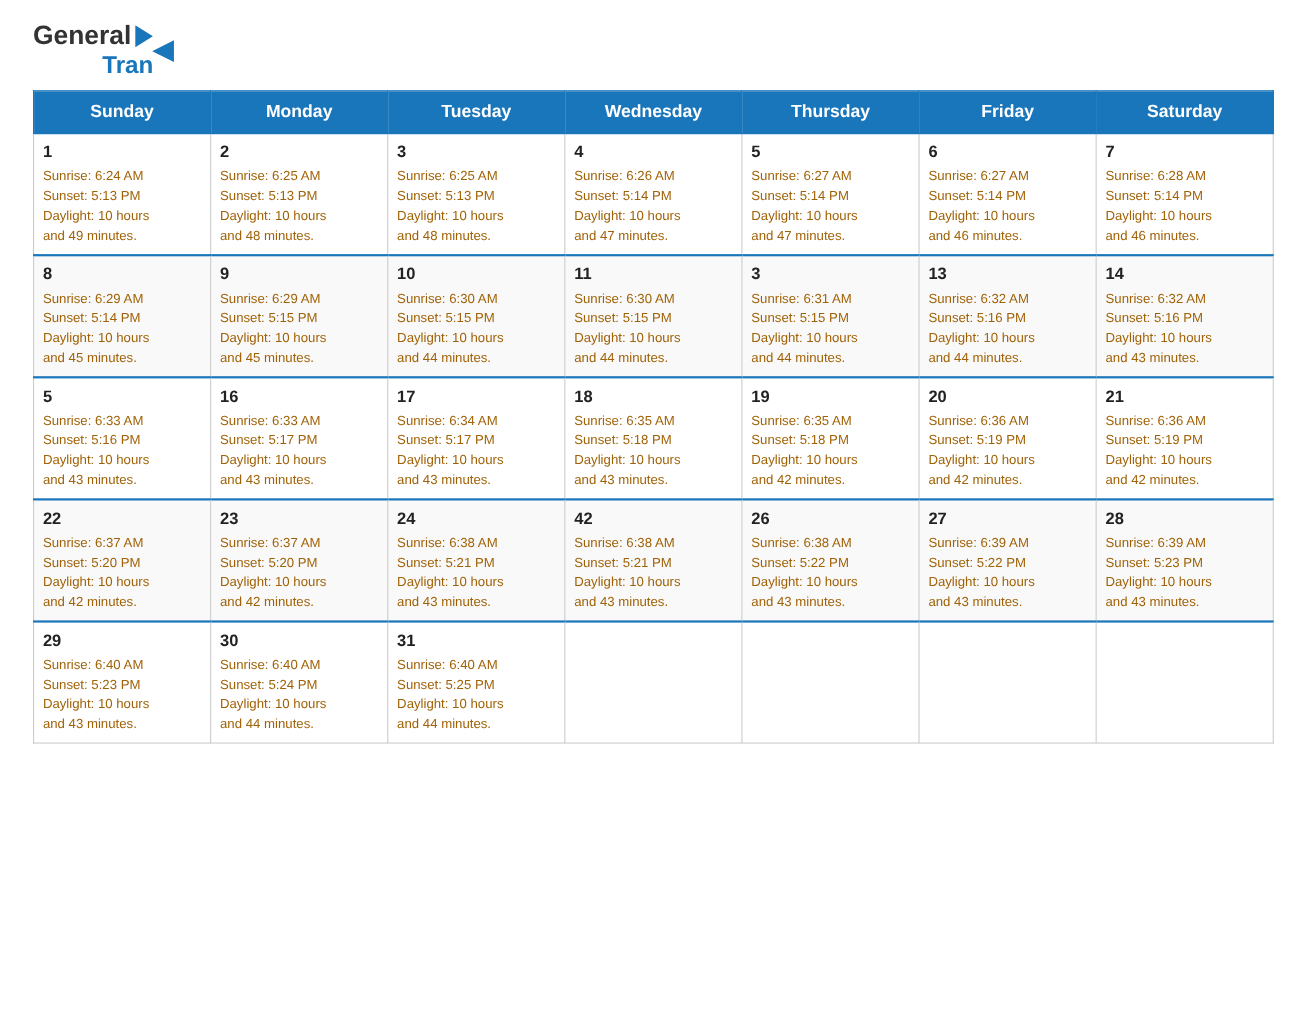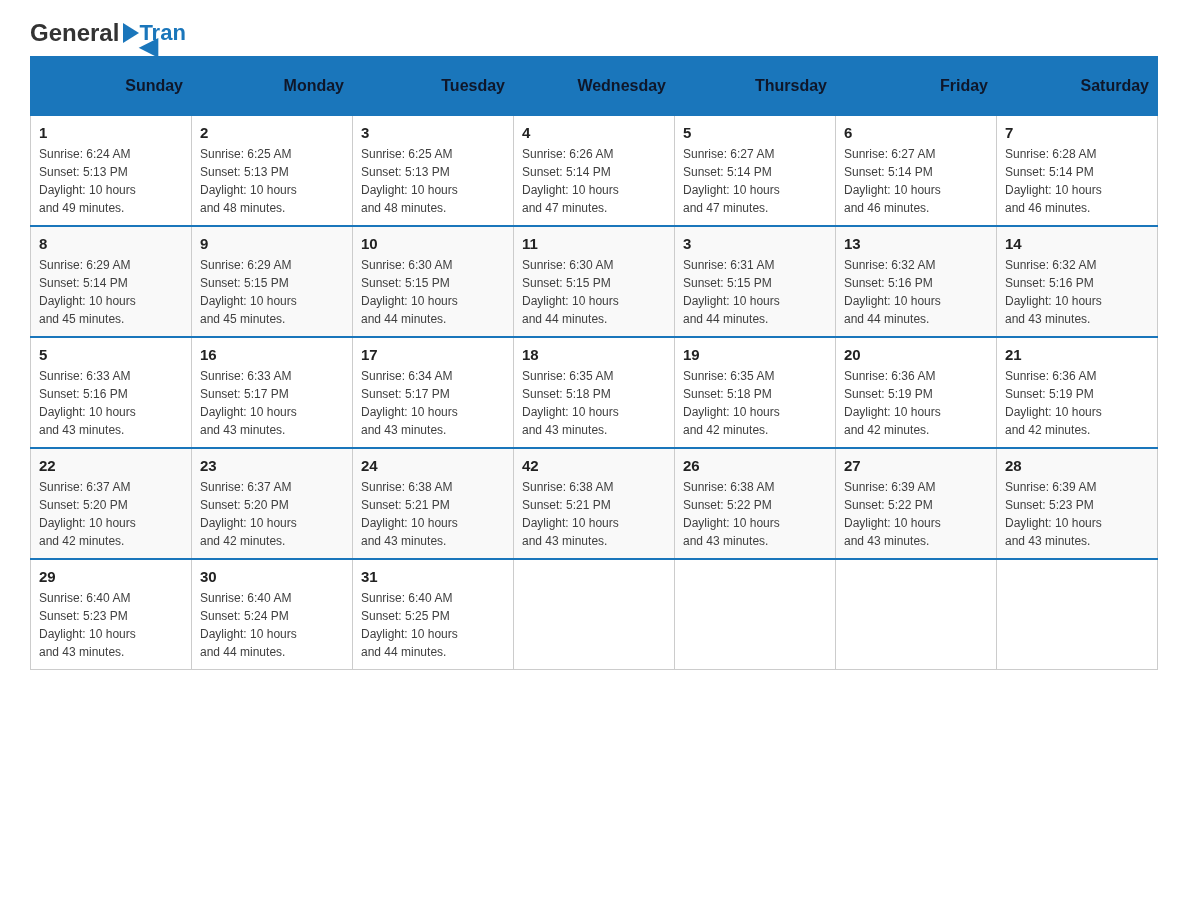--- a/index.html
+++ b/index.html
@@ -10,21 +10,21 @@
       color: #333;
     }
     .header {
       display: flex;
       align-items: flex-start;
       justify-content: space-between;
       margin-bottom: 10px;
     }
     .logo {
       display: flex;
-      flex-direction: row;
+      flex-direction: column;
       align-items: flex-end;
     }
     .logo-general {
       font-size: 22px;
       font-weight: bold;
       color: #333;
       line-height: 1.1;
     }
     .logo-general span {
       color: #1a76bb;
@@ -50,24 +50,24 @@
       color: #444;
       margin-top: 4px;
     }
     .calendar {
       width: 100%;
       border-collapse: collapse;
       margin-top: 10px;
     }
     .calendar th {
       background-color: #1a76bb;
-      color: #0f172a;
+      color: #ffffff;
       font-size: 16px;
-      padding: 20px 8px;
-      text-align: right;
+      padding: 10px 8px;
+      text-align: center;
       border: 1px solid #1a76bb;
     }
     .calendar td {
       vertical-align: top;
       padding: 8px;
       border: 1px solid #ccc;
       width: 14.28%;
       min-height: 100px;
     }
     .calendar tr:nth-child(even) td {
@@ -78,21 +78,21 @@
     }
     .day-num {
       font-size: 15px;
       font-weight: bold;
       color: #222;
       display: block;
       margin-bottom: 4px;
     }
     .day-info {
       font-size: 12px;
-      color: #404040;
+      color: #a16207;
       line-height: 1.5;
     }
     .empty-cell {
       background-color: #fff !important;
     }
     .row-separator td {
       border-top: 2px solid #1a76bb;
     }
   </style>
 </head>

